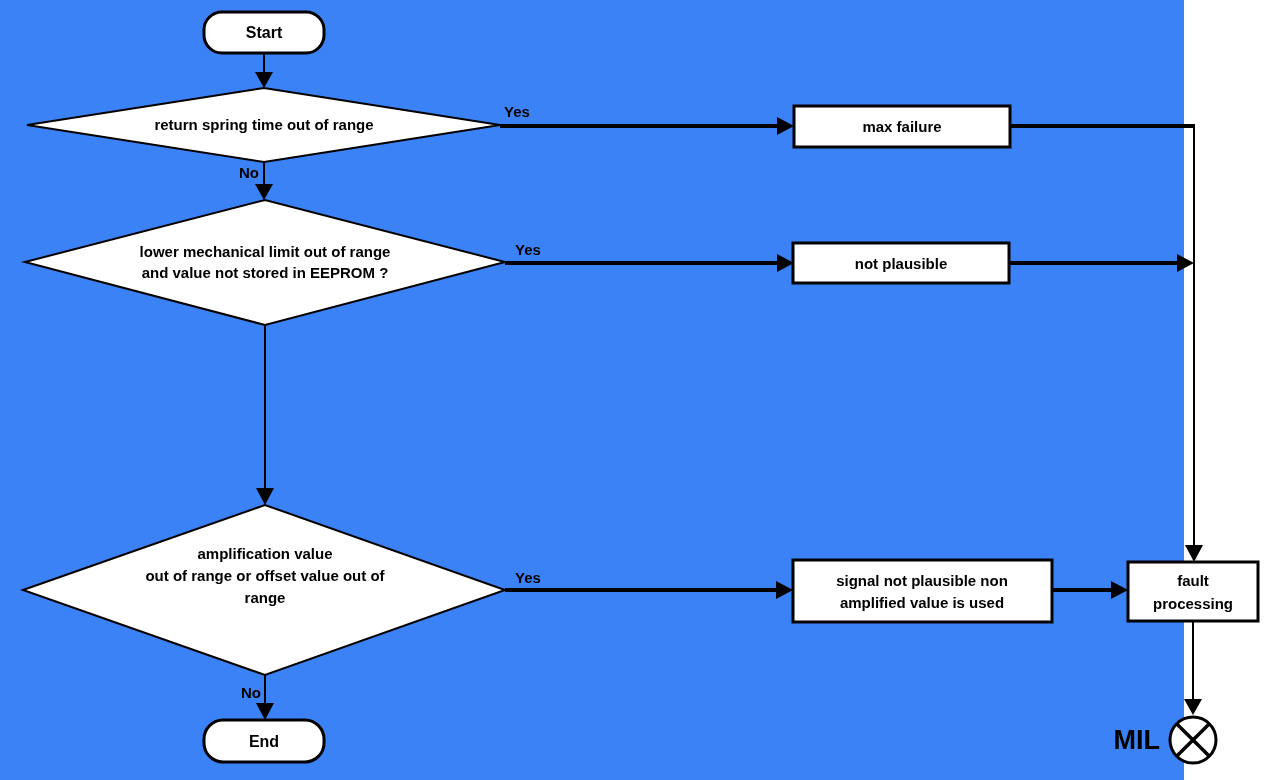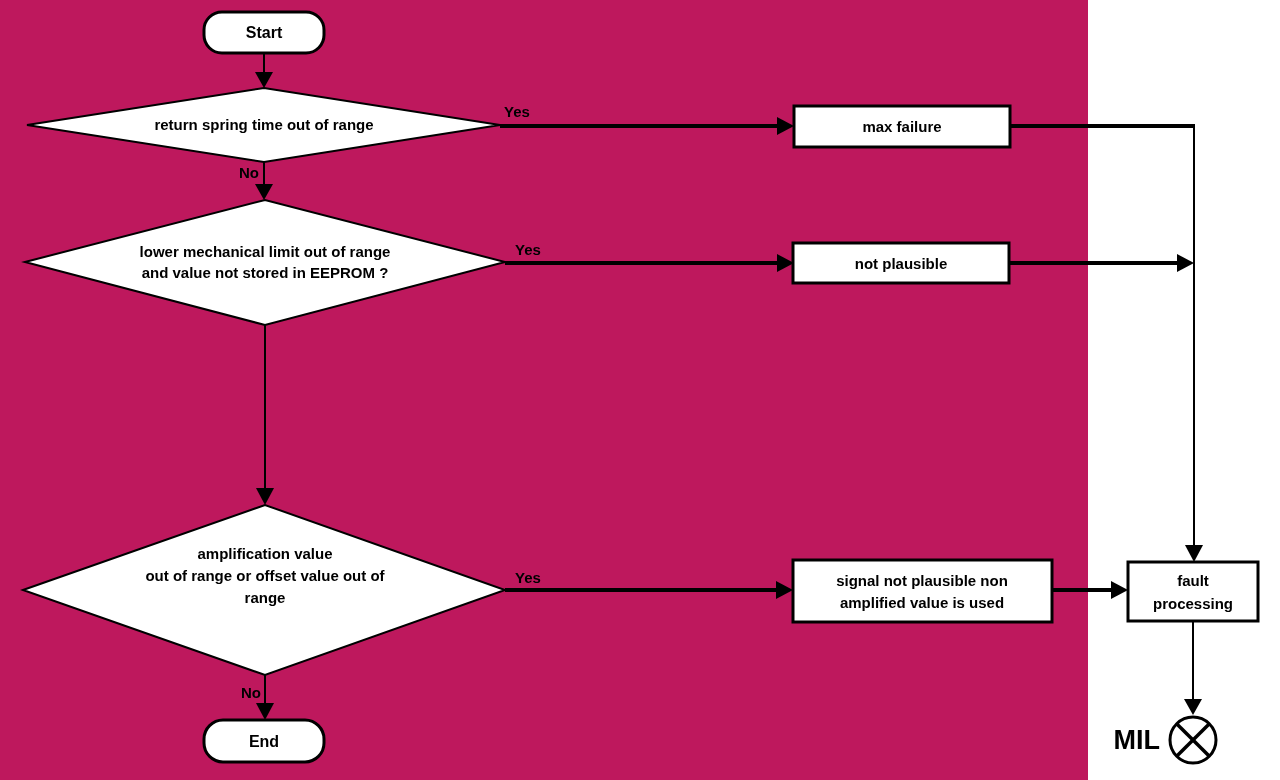--- a/index.html
+++ b/index.html
@@ -5,23 +5,23 @@
   html, body {
     margin: 0;
     padding: 0;
     background: #ffffff;
     width: 1280px;
     height: 780px;
     overflow: hidden;
   }
   .stage {
     position: relative;
-    width: 1088px;
+    width: 1184px;
     height: 780px;
-    background: #be185d;
+    background: #3b82f6;
   }
   svg {
     display: block;
   }
   .shape {
     fill: #ffffff;
     stroke: #000000;
   }
   .conn {
     stroke: #000000;

